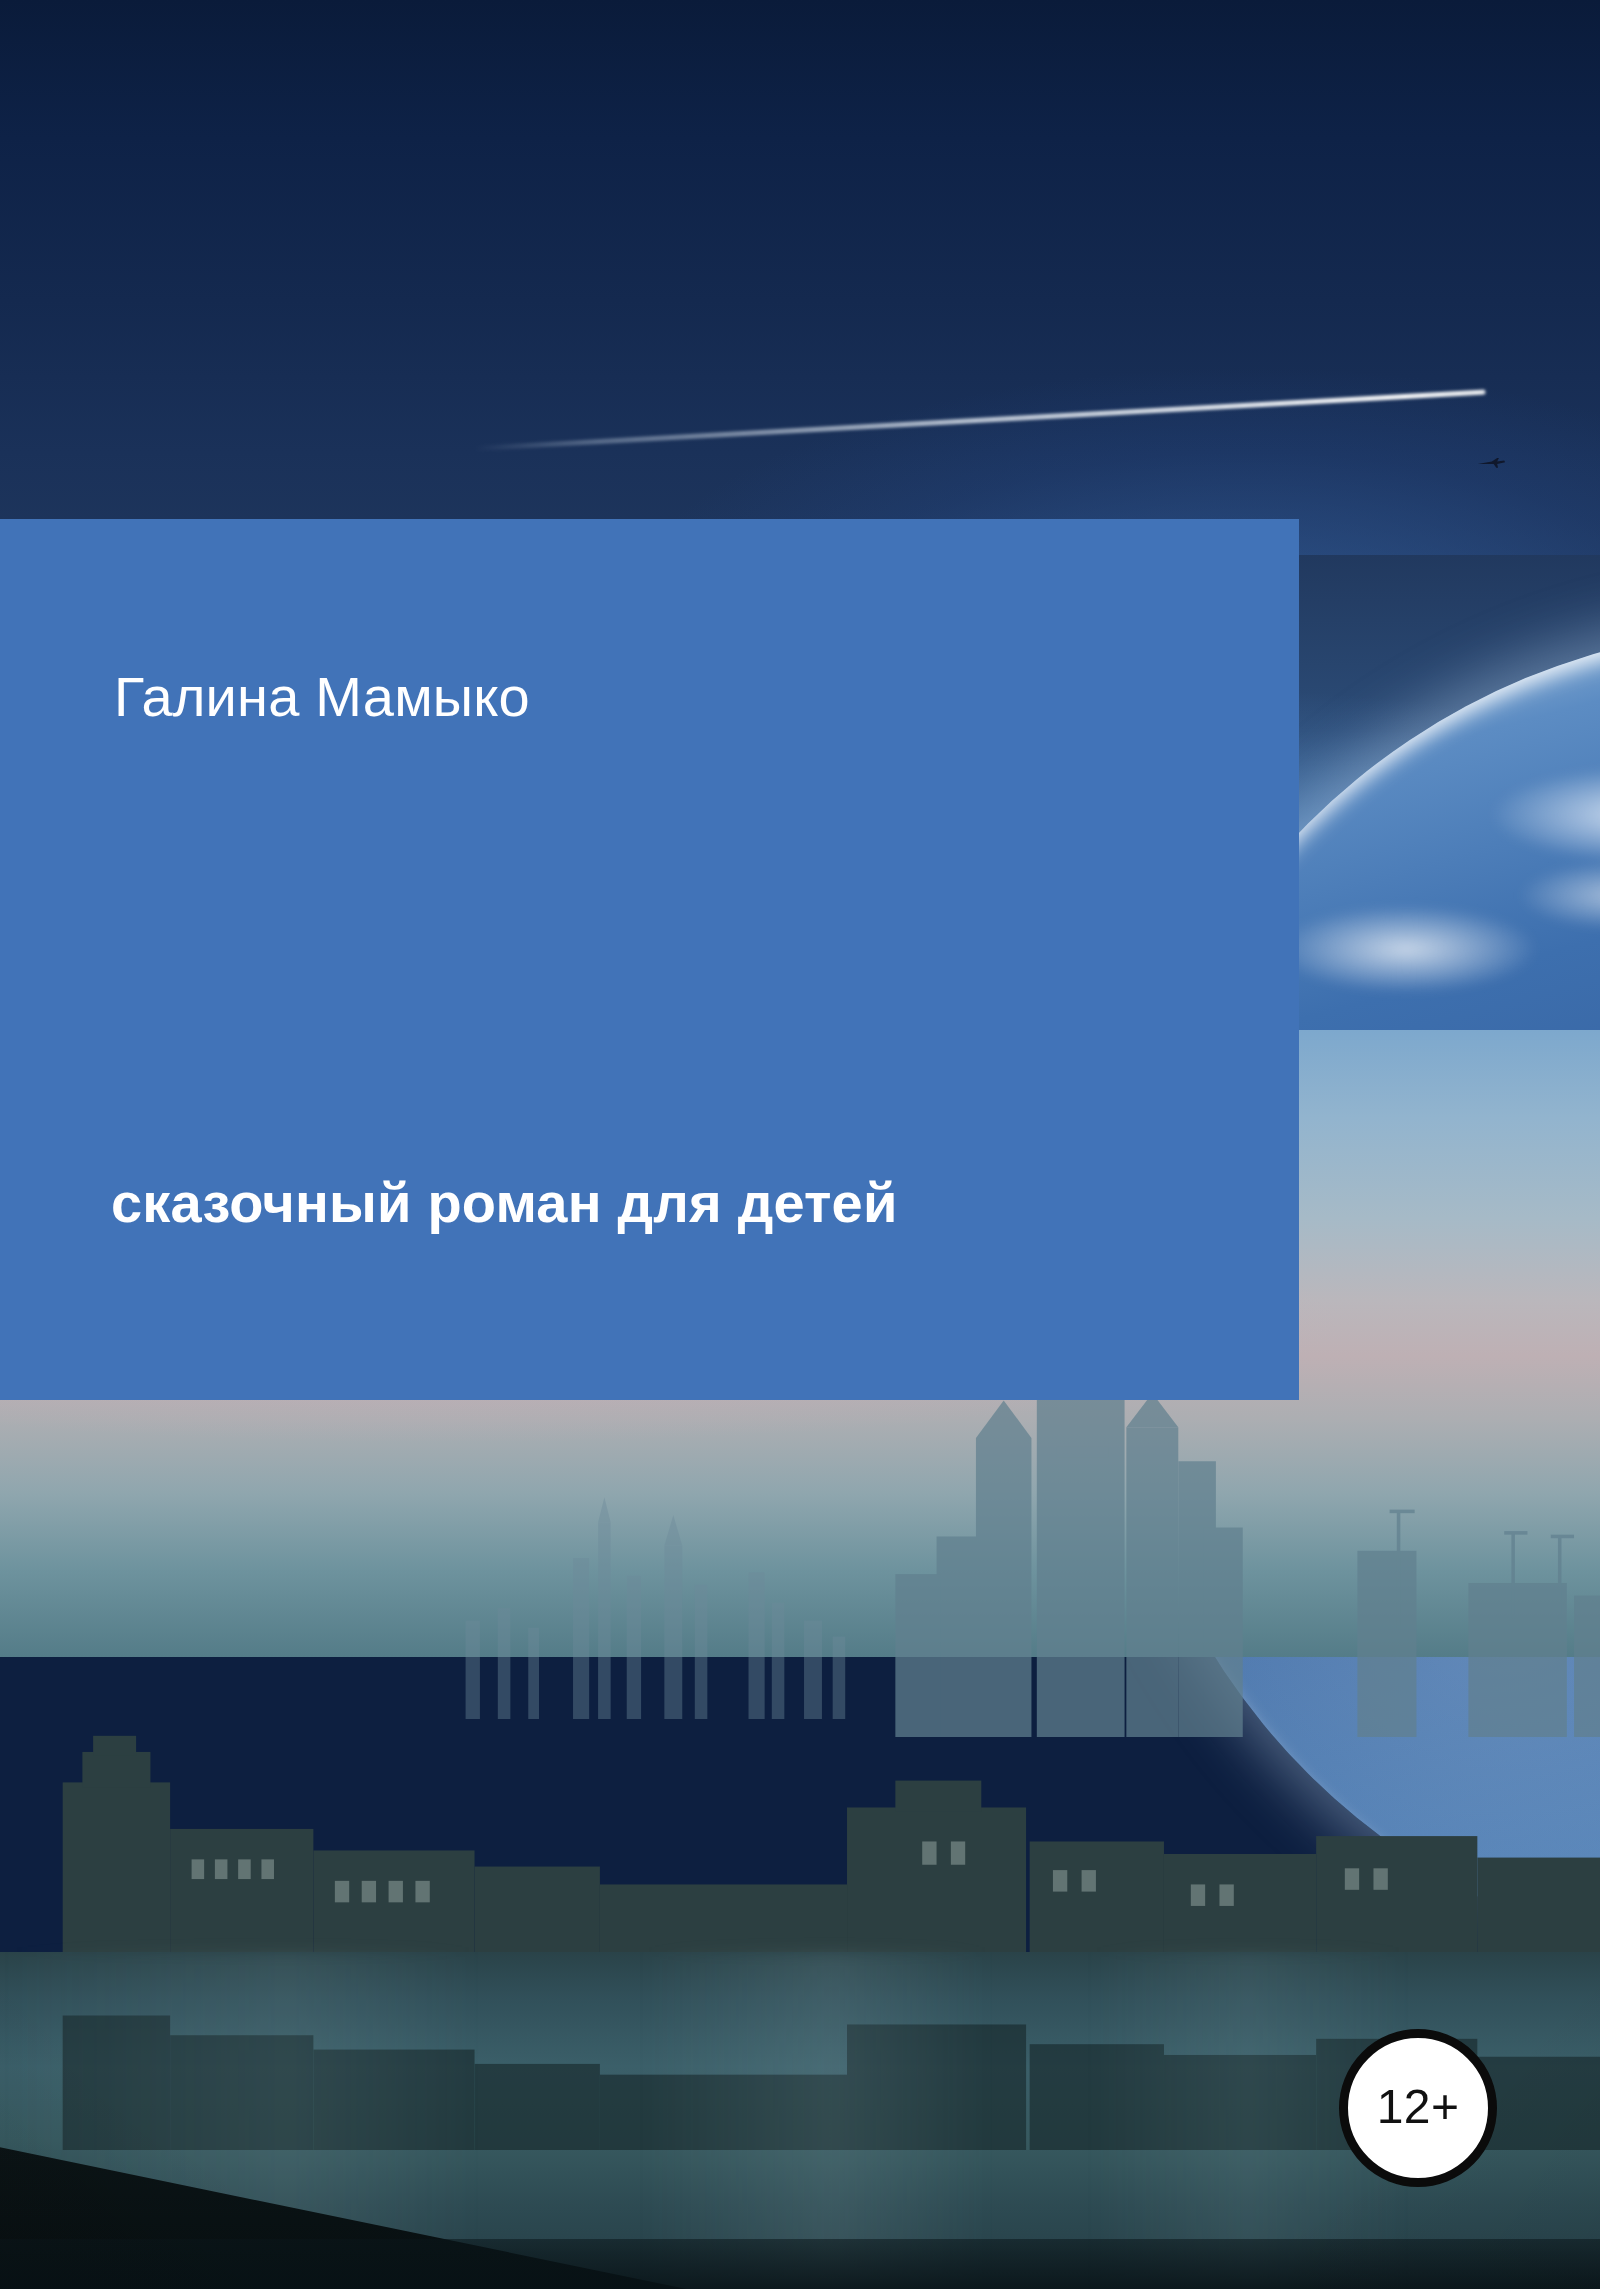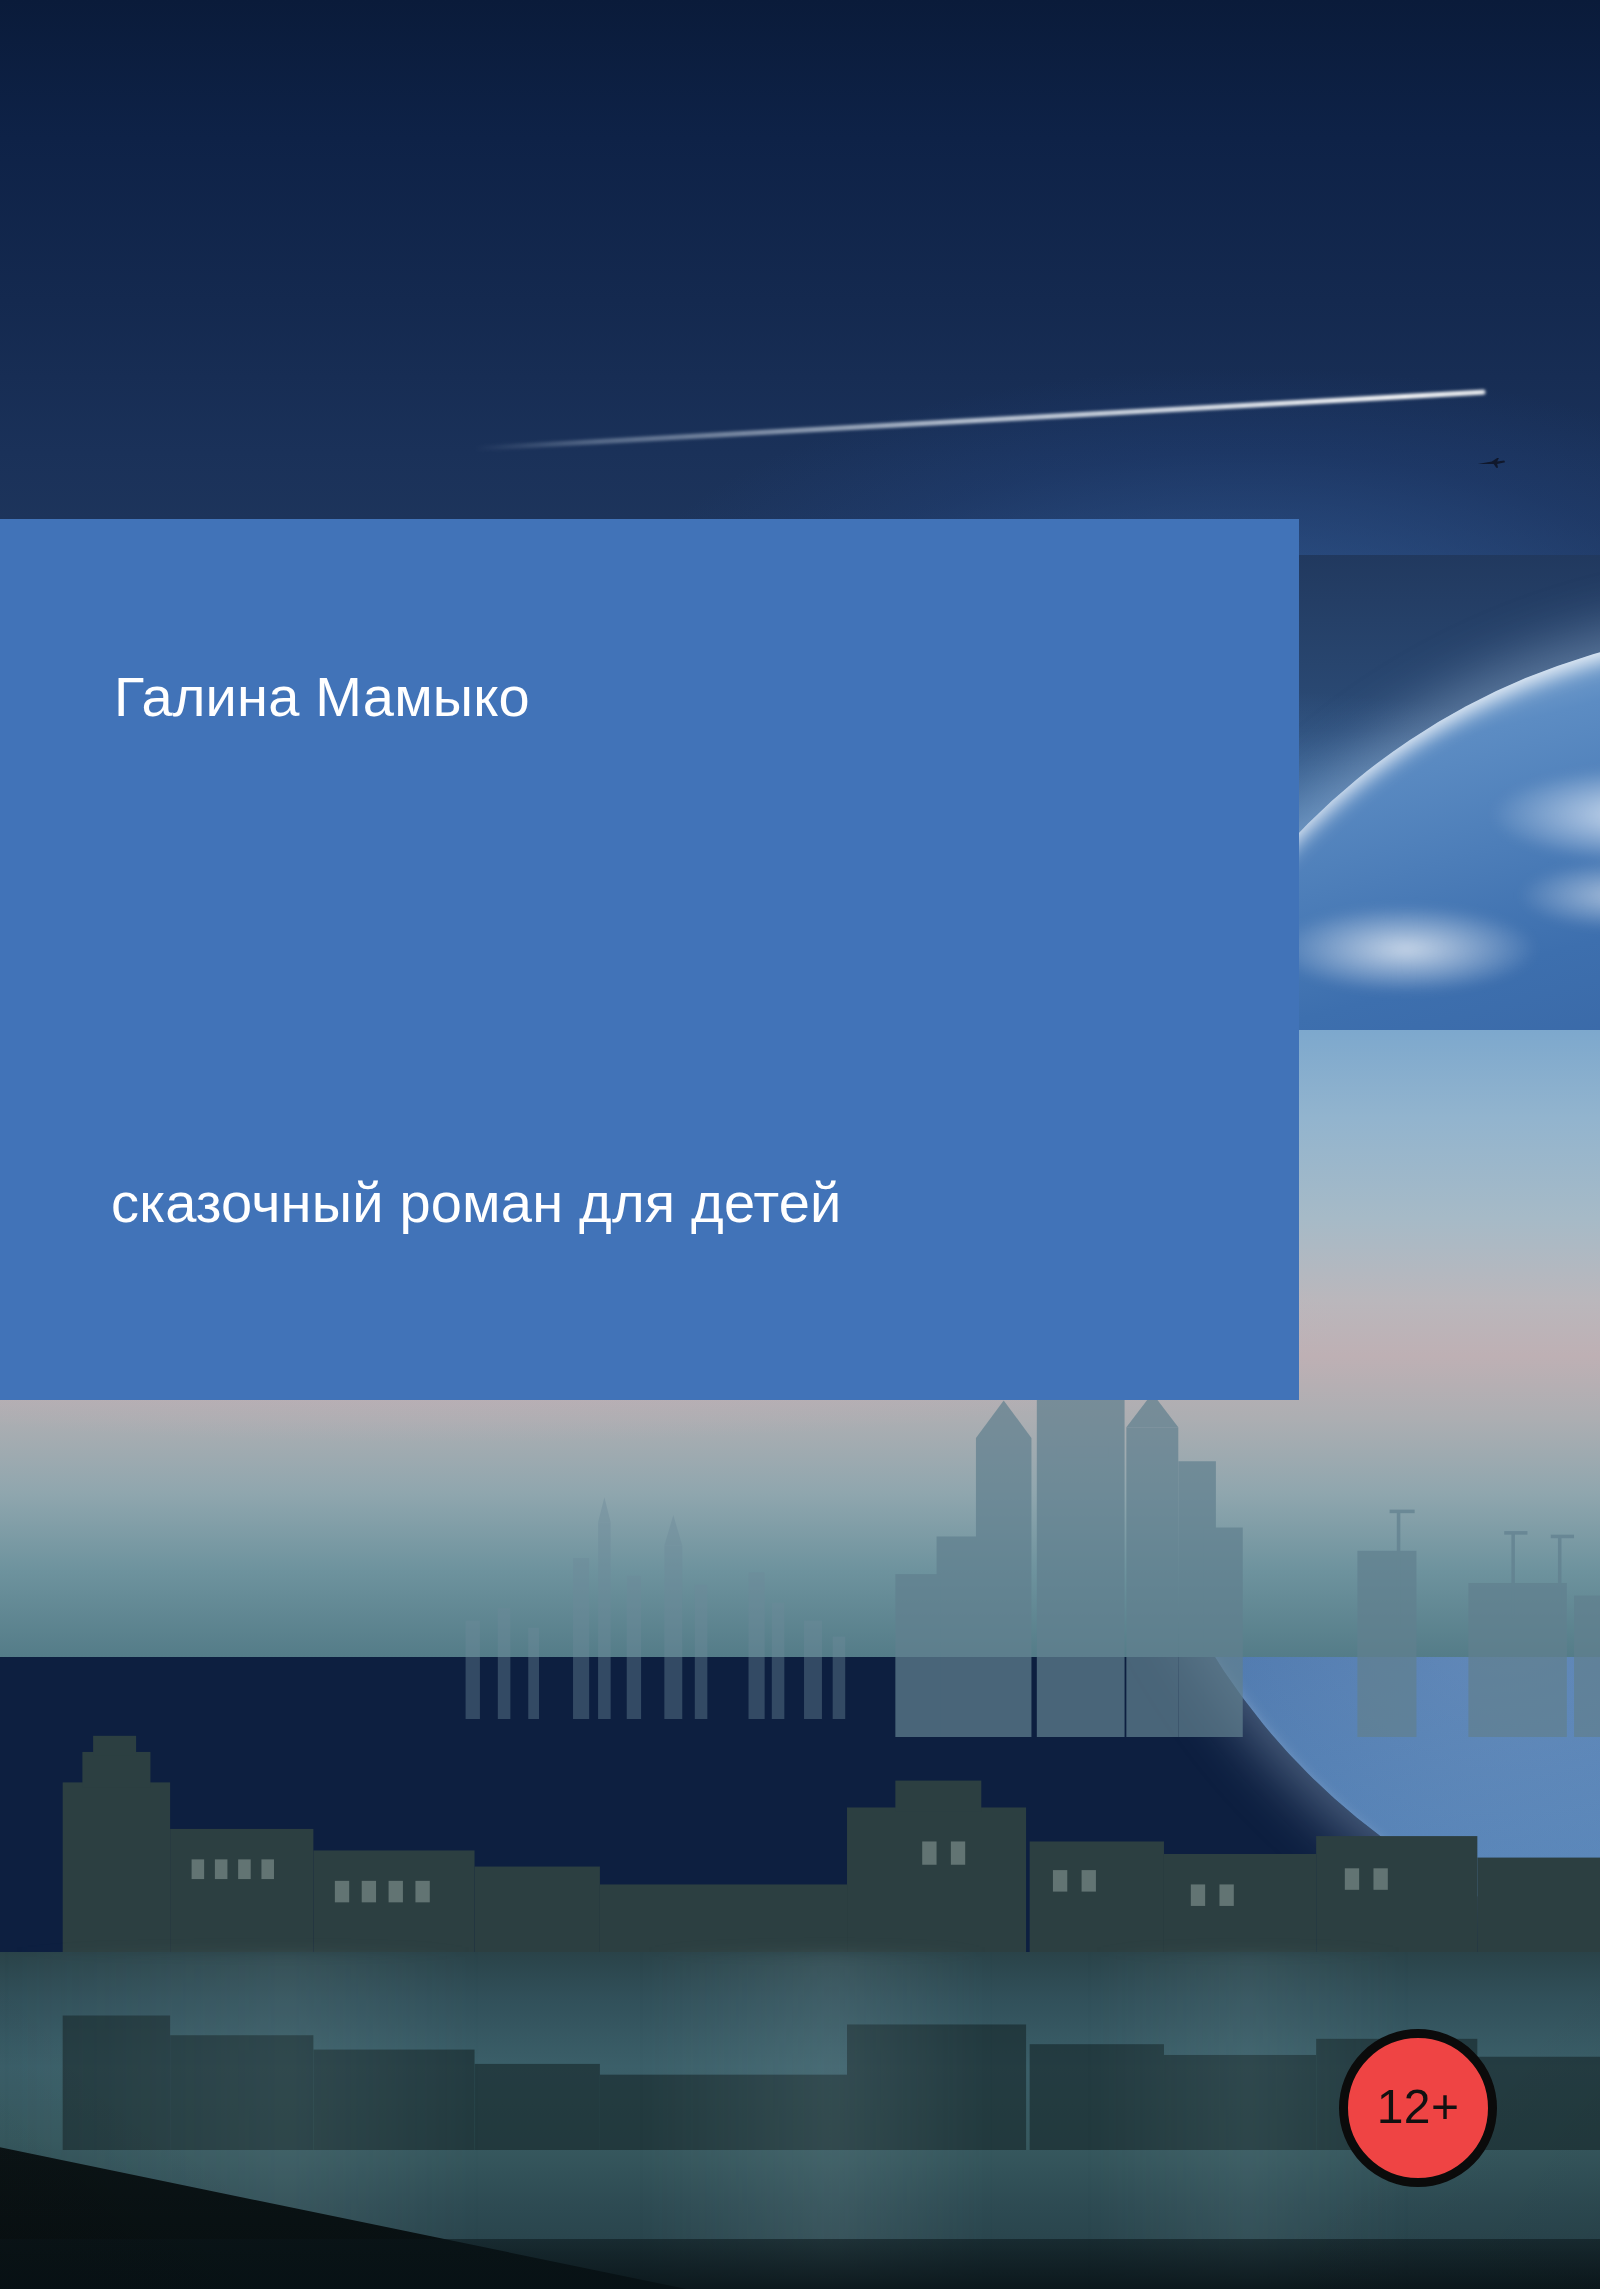--- a/index.html
+++ b/index.html
@@ -190,33 +190,33 @@
     font-weight:400;
     color:#ffffff;
     letter-spacing:-0.4px;
     white-space:nowrap;
   }
   .subtitle {
     position:absolute;
     left:111px; top:1175px;
     font-size:56px;
     line-height:1;
-    font-weight:400;
+    font-weight:700;
     color:#ffffff;
     letter-spacing:0.2px;
     white-space:nowrap;
   }
 
   
   .age-badge {
     position:absolute;
     left:1339px; top:2029px;
     width:158px; height:158px;
     border-radius:50%;
-    background:#ef4444;
+    background:#ffffff;
     border:9.9px solid #0b0b0b;
     display:flex;
     align-items:center;
     justify-content:center;
   }
   .age-badge span {
     font-size:48px;
     font-weight:400;
     color:#111111;
     letter-spacing:0.4px;

